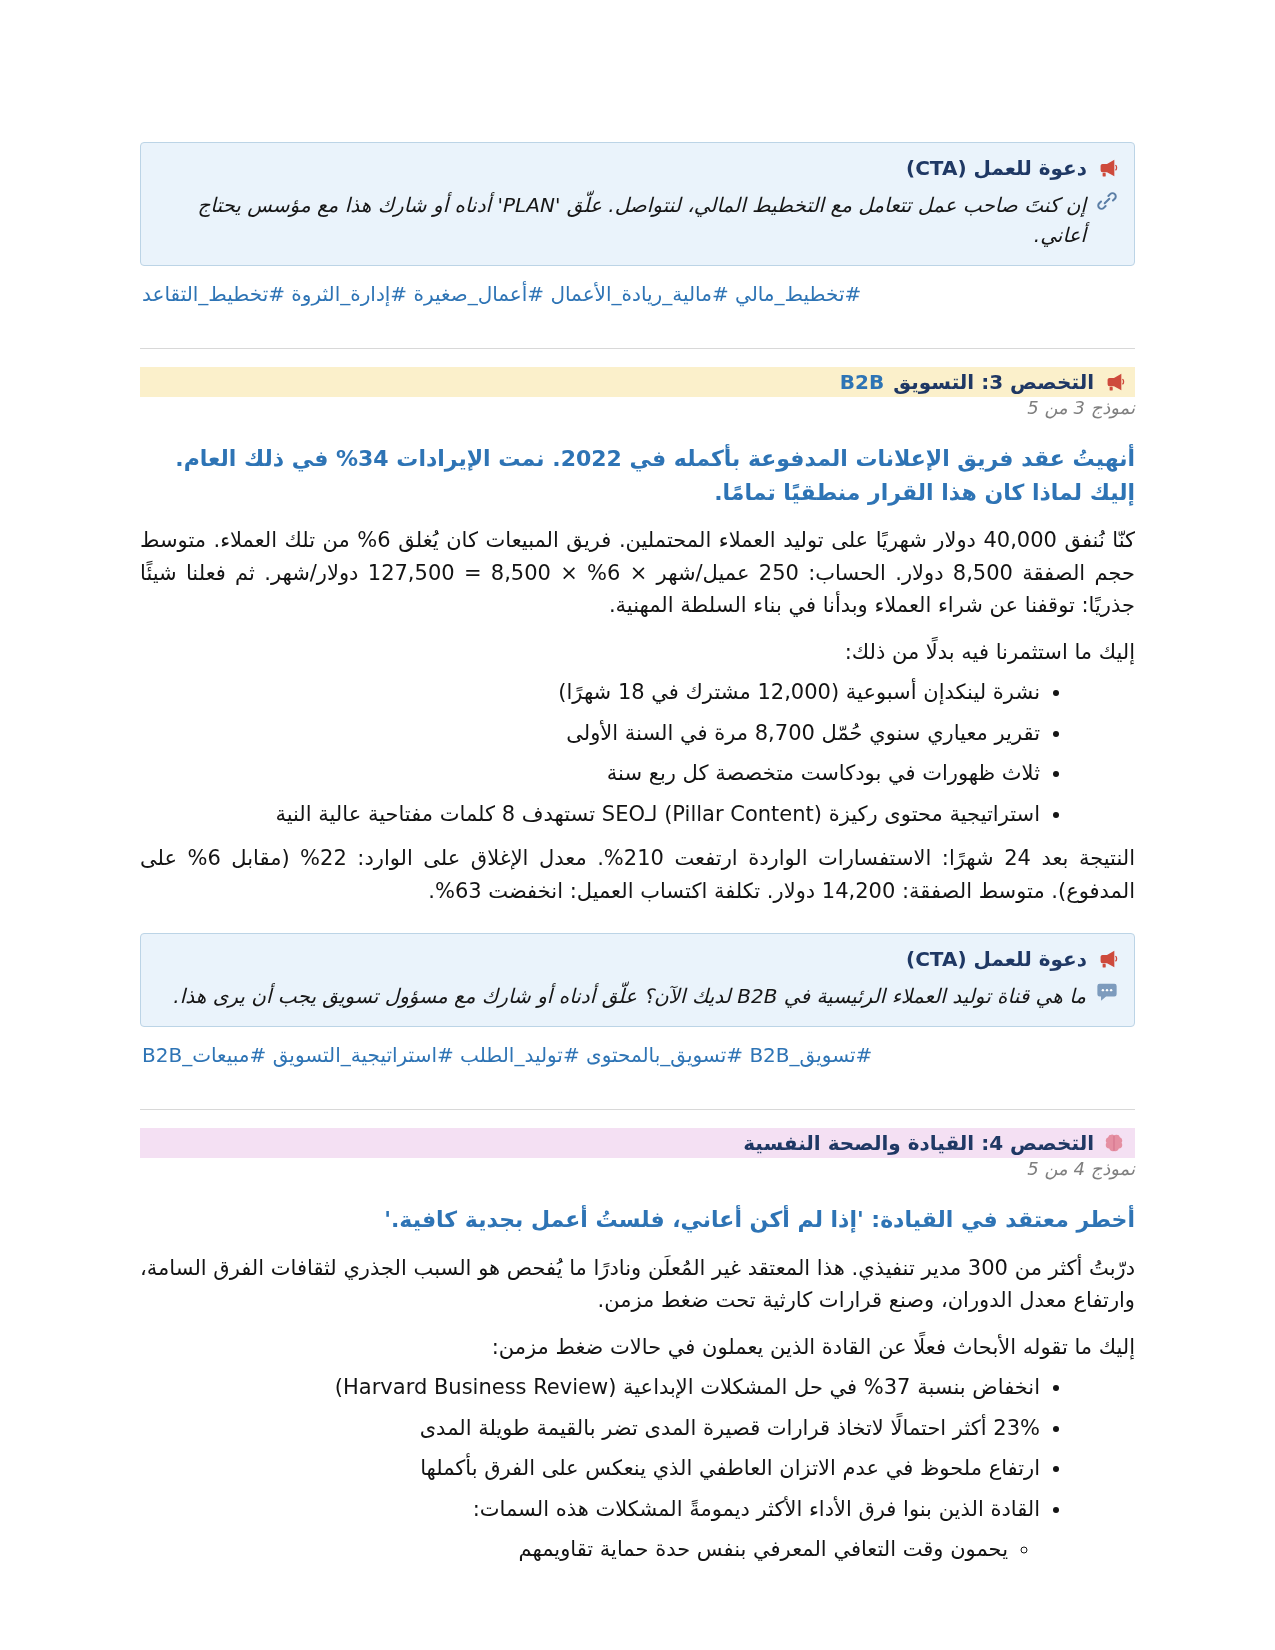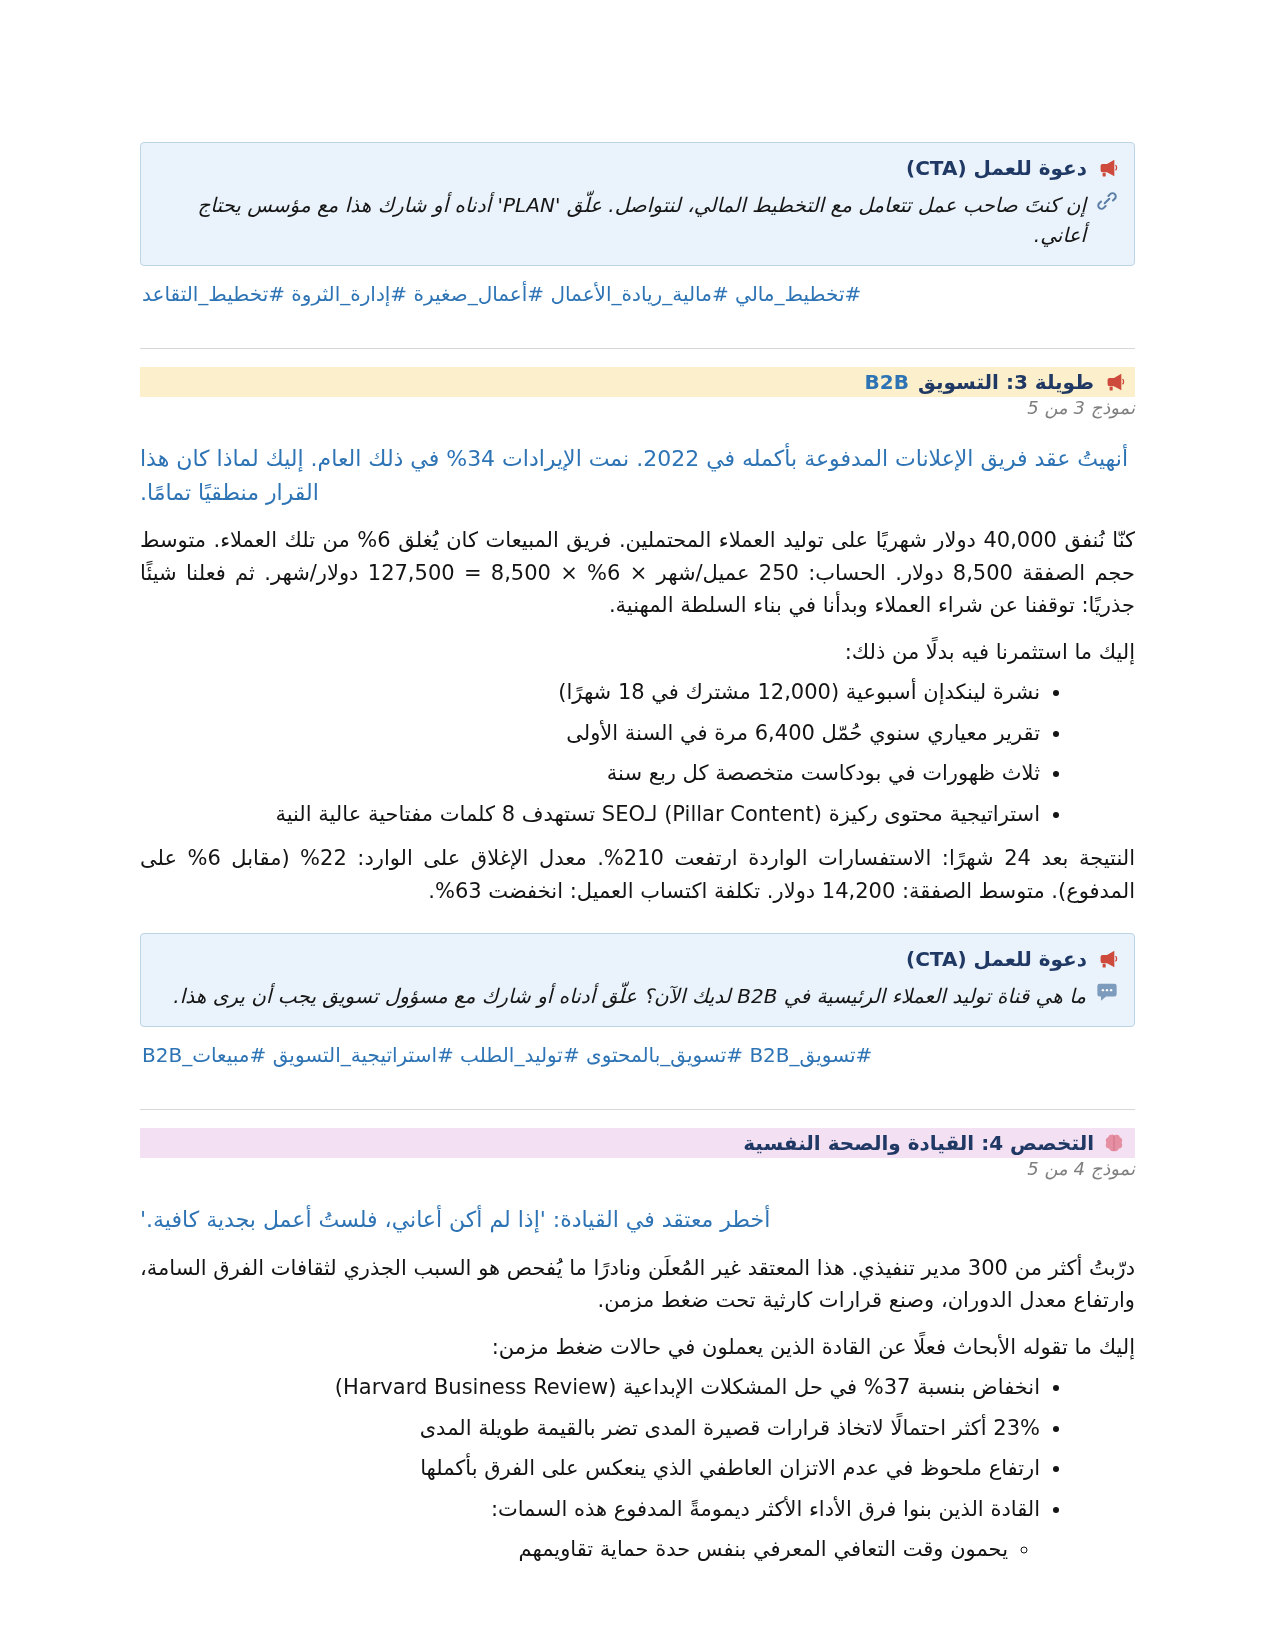--- a/index.html
+++ b/index.html
@@ -34,22 +34,22 @@
     color: var(--navy, #1f3864);
   }
   .section-header.yellow { background: var(--yellow-bg, #fbf0cb); }
   .section-header.pink { background: var(--pink-bg, #f4e0f3); padding-left: 32px; }
   .section-header .accent { color: var(--accent-blue, #2e74b5); margin-left: 7px; }
 
   .sample-label { color: var(--muted-gray, #7f7f7f); font-style:italic; font-size:18px; text-align:right; margin-top:0; }
 
   .post-heading {
     color: var(--accent-blue, #2e74b5);
-    font-size:22px; font-weight:normal; line-height:1.55;
-    text-align:left; margin:24px 0 14px 0;
+    font-size:22px; font-weight:bold; line-height:1.55;
+    text-align:right; margin:24px 0 14px 0;
   }
 
   .body-para { font-size:21px; line-height:1.55; text-align:justify; margin:12px 0; }
   .list-intro { font-size:21px; line-height:1.55; margin:14px 0 2px 0; }
 
   ul.bullets { margin:6px 0; padding-right:95px; }
   ul.bullets li { font-size:21px; line-height:1.5; margin:9px 0; text-align:right; }
   ul.bullets.sub { padding-right:32px; margin:8px 0 0 0; }
   ul.bullets.sub li { margin:9px 0; }
 
@@ -88,34 +88,34 @@
   <hr class="divider">
 
   <header class="section-header yellow">
     <span class="icon">
       <svg viewBox="0 0 24 24">
           <path d="M20 3v18l-8-4.5H7a2 2 0 0 1-2-2v-5a2 2 0 0 1 2-2h5L20 3z" fill="#ce4a3c"></path>
           <rect x="7.2" y="17.2" width="3.4" height="4.2" rx="1" fill="#ce4a3c"></rect>
           <path d="M21.6 9.3c1.1.7 1.1 4 0 4.7" stroke="#ce4a3c" stroke-width="1.5" fill="none" stroke-linecap="round"></path>
         </svg>
     </span>
-    <span>طويلة 3: التسويق</span>
+    <span>التخصص 3: التسويق</span>
     <span class="accent">B2B</span>
   </header>
 
   <p class="sample-label">نموذج 3 من 5</p>
 
   <h2 class="post-heading">أنهيتُ عقد فريق الإعلانات المدفوعة بأكمله في 2022. نمت الإيرادات 34% في ذلك العام. إليك لماذا كان هذا القرار منطقيًا تمامًا.</h2>
 
   <p class="body-para">كنّا نُنفق 40,000 دولار شهريًا على توليد العملاء المحتملين. فريق المبيعات كان يُغلق 6% من تلك العملاء. متوسط حجم الصفقة 8,500 دولار. الحساب: 250 عميل/شهر × 6% × 8,500 = 127,500 دولار/شهر. ثم فعلنا شيئًا جذريًا: توقفنا عن شراء العملاء وبدأنا في بناء السلطة المهنية.</p>
   <p class="list-intro">إليك ما استثمرنا فيه بدلًا من ذلك:</p>
 
   <ul class="bullets">
     <li>نشرة لينكدإن أسبوعية (12,000 مشترك في 18 شهرًا)</li>
-    <li>تقرير معياري سنوي حُمّل 6,400 مرة في السنة الأولى</li>
+    <li>تقرير معياري سنوي حُمّل 8,700 مرة في السنة الأولى</li>
     <li>ثلاث ظهورات في بودكاست متخصصة كل ربع سنة</li>
     <li>استراتيجية محتوى ركيزة (Pillar Content) لـSEO تستهدف 8 كلمات مفتاحية عالية النية</li>
   </ul>
 
   <p class="body-para">النتيجة بعد 24 شهرًا: الاستفسارات الواردة ارتفعت 210%. معدل الإغلاق على الوارد: 22% (مقابل 6% على المدفوع). متوسط الصفقة: 14,200 دولار. تكلفة اكتساب العميل: انخفضت 63%.</p>
 
   <section class="cta-box second">
     <div class="cta-title-row">
       <span class="icon">
         <svg viewBox="0 0 24 24">
@@ -158,21 +158,21 @@
   <h2 class="post-heading">أخطر معتقد في القيادة: 'إذا لم أكن أعاني، فلستُ أعمل بجدية كافية.'</h2>
 
   <p class="body-para">درّبتُ أكثر من 300 مدير تنفيذي. هذا المعتقد غير المُعلَن ونادرًا ما يُفحص هو السبب الجذري لثقافات الفرق السامة، وارتفاع معدل الدوران، وصنع قرارات كارثية تحت ضغط مزمن.</p>
   <p class="list-intro">إليك ما تقوله الأبحاث فعلًا عن القادة الذين يعملون في حالات ضغط مزمن:</p>
 
   <ul class="bullets">
     <li>انخفاض بنسبة 37% في حل المشكلات الإبداعية (Harvard Business Review)</li>
     <li>23% أكثر احتمالًا لاتخاذ قرارات قصيرة المدى تضر بالقيمة طويلة المدى</li>
     <li>ارتفاع ملحوظ في عدم الاتزان العاطفي الذي ينعكس على الفرق بأكملها</li>
     <li>
-      <span>القادة الذين بنوا فرق الأداء الأكثر ديمومةً المدفوع هذه السمات:</span>
+      <span>القادة الذين بنوا فرق الأداء الأكثر ديمومةً المشكلات هذه السمات:</span>
       <ul class="bullets sub">
         <li>يحمون وقت التعافي المعرفي بنفس حدة حماية تقاويمهم</li>
 
       </ul>
     </li>
   </ul>
 
 </div>
 
 </body></html>

